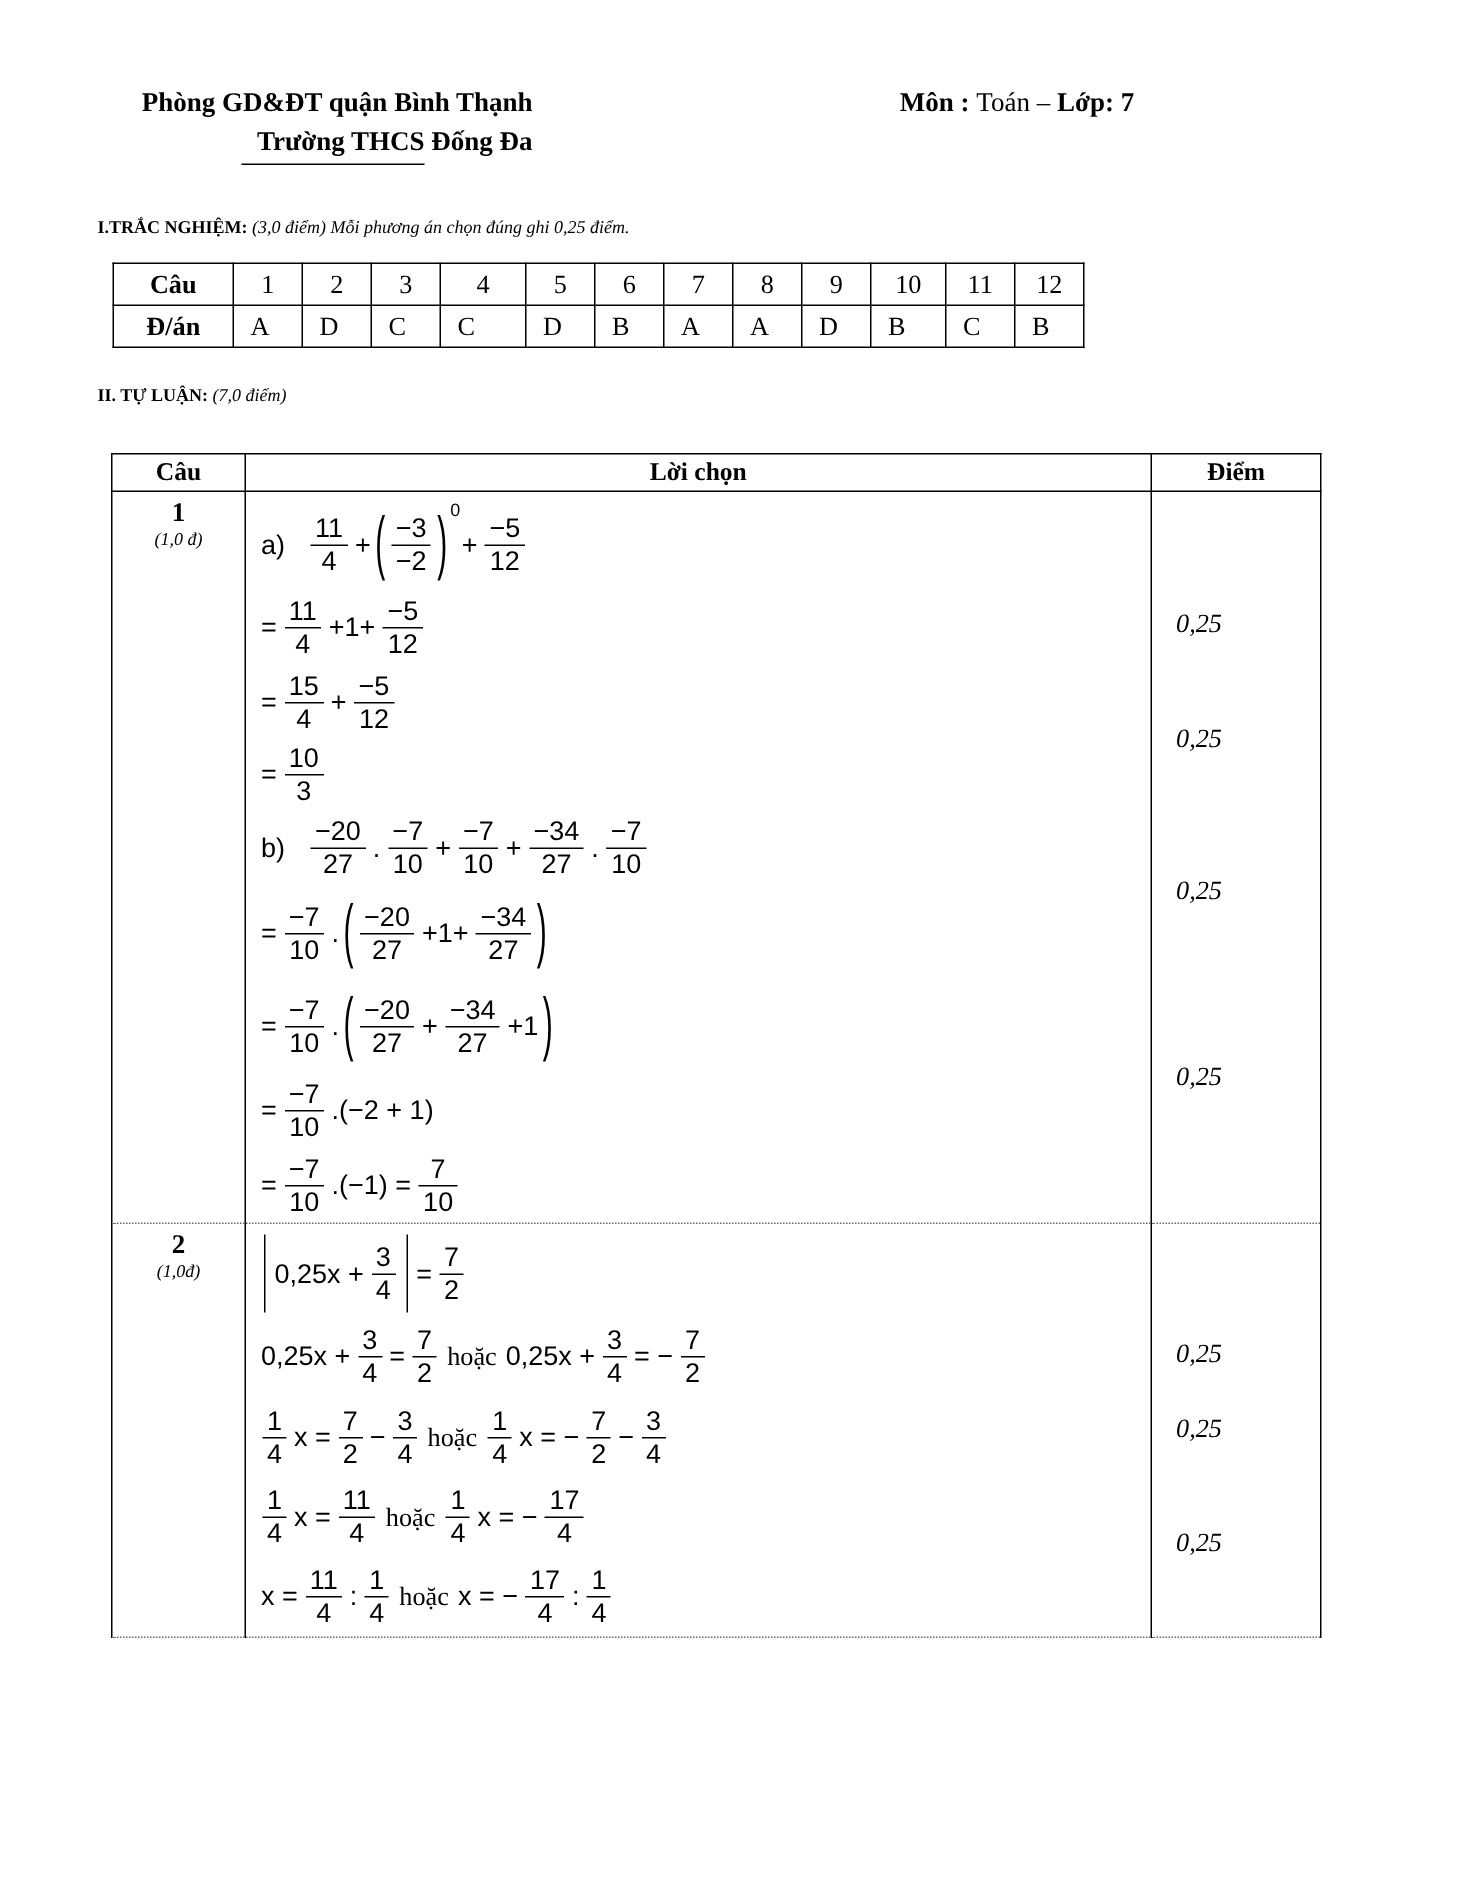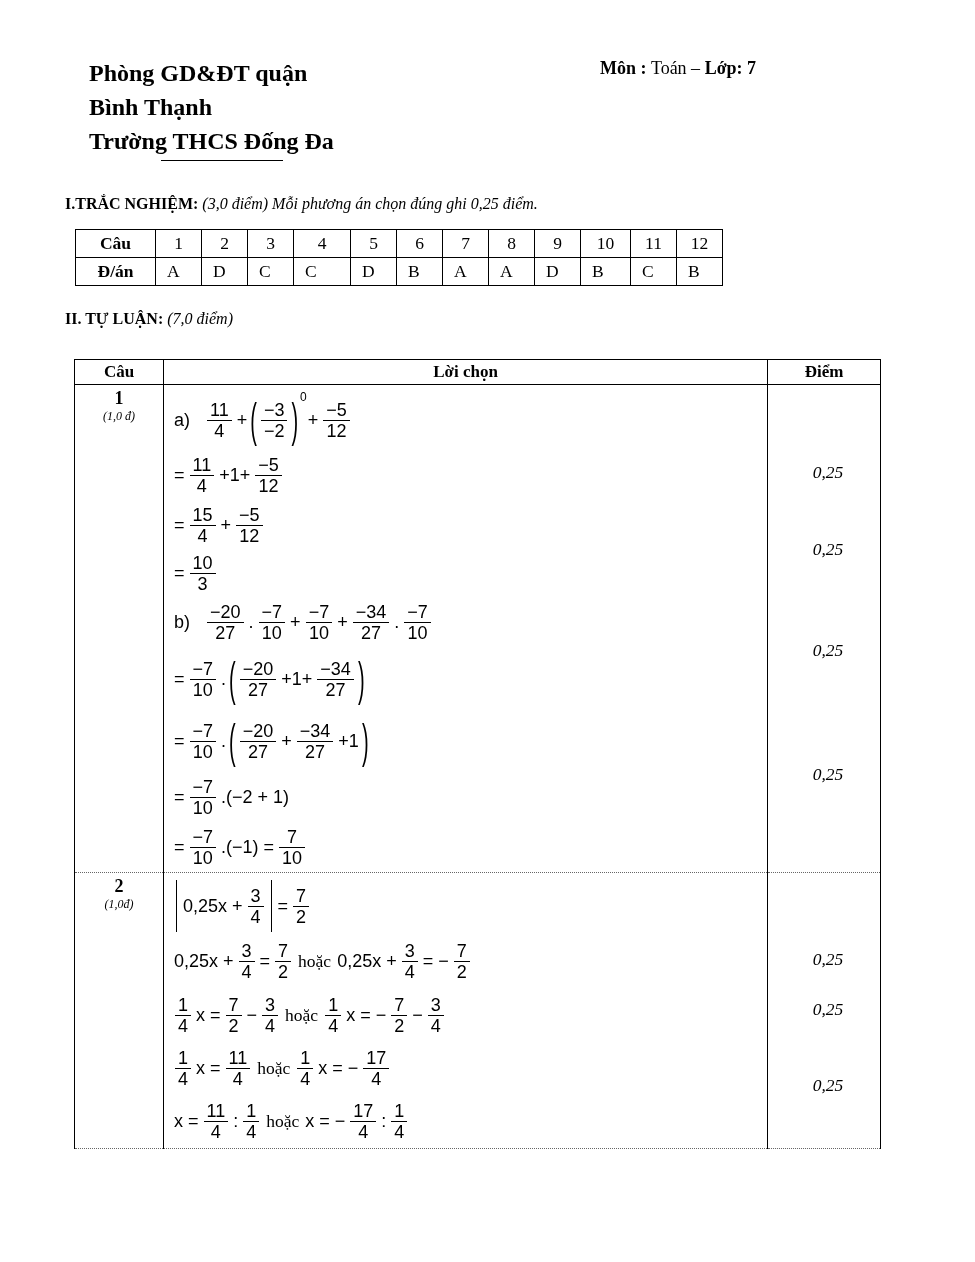--- a/index.html
+++ b/index.html
@@ -2,30 +2,30 @@
 <html><head>
 <meta charset="utf-8">
 <style>
   * { margin:0; padding:0; box-sizing:border-box; }
   html,body { background:#ffffff; }
   body { width:975px; color:#000; font-family:"Liberation Serif", serif; }
   .page { position:relative; width:975px; height:1262px; background:#fff; padding:56px 40px 0 65px; overflow:hidden; }
 
   
   .hdr { display:flex; align-items:flex-start; }
-  .hdr-left { width:266px; margin-left:24px; text-align:left; font-weight:bold; font-size:24px; line-height:1.42; }
+  .hdr-left { width:266px; margin-left:24px; text-align:right; font-weight:bold; font-size:18px; line-height:1.42; }
   .school-underline { width:122px; border-bottom:1.7px solid #000; margin:2px auto 0; }
   .hdr-right { width:430px; margin-left:108px; margin-top:0; text-align:center; font-size:18px; line-height:1.42; }
   .hdr-right .t1 { font-weight:bold; }
   .sub-label, .grade-label { font-weight:bold; }
   .sub-value { font-weight:normal; }
   .subject-line span { white-space:pre; }
 
   
-  .sec-head { font-size:16px; }
+  .sec-head { font-size:12px; }
   #sec1 { margin-top:34px; }
   #sec2 { margin-top:24px; }
   .sec-b { font-weight:bold; }
   .sec-i { font-style:italic; white-space:pre; }
 
   
   table { border-collapse:collapse;padding-left:41px; }
   .quiz { margin-top:16px; margin-left:10px; table-layout:fixed; }
   .quiz td { border:1.5px solid #000; font-size:17.5px; height:28px; text-align:center; overflow:hidden; }
   .quiz td.lab { font-weight:bold; }
@@ -48,21 +48,21 @@
   .fr { display:inline-flex; flex-direction:column; line-height:1.12; margin:0 3px; }
   .fr .n { text-align:center; padding:0 3px; border-bottom:1.7px solid #000; }
   .fr .d { text-align:center; padding:0 3px; }
   .pw { display:inline-flex; align-items:center; }
   .bp { display:inline-block; transform:scaleY(2.35); font-size:20px; line-height:1; margin:0 1px; font-weight:400; }
   .psup { font-size:12px; position:relative; top:-23px; left:1px; }
   .bar { display:inline-block; width:0; border-left:1.7px solid #000; height:52px; margin:0 4px; }
 
   
   .score-cell { position:relative; }
-  .score { position:absolute; left:4px; width:100%; text-align:center; font-style:italic; font-size:17.5px; font-family:"Liberation Serif", serif; }
+  .score { position:absolute; left:16px; width:100%; text-align:left; font-style:italic; font-size:17.5px; font-family:"Liberation Serif", serif; }
 </style>
 </head>
 <body>
 
 <div class="page">
 
   <div class="hdr">
     <div class="hdr-left">
       <div>Phòng GD&amp;ĐT quận Bình Thạnh</div>
       <div>Trường THCS Đống Đa</div>

